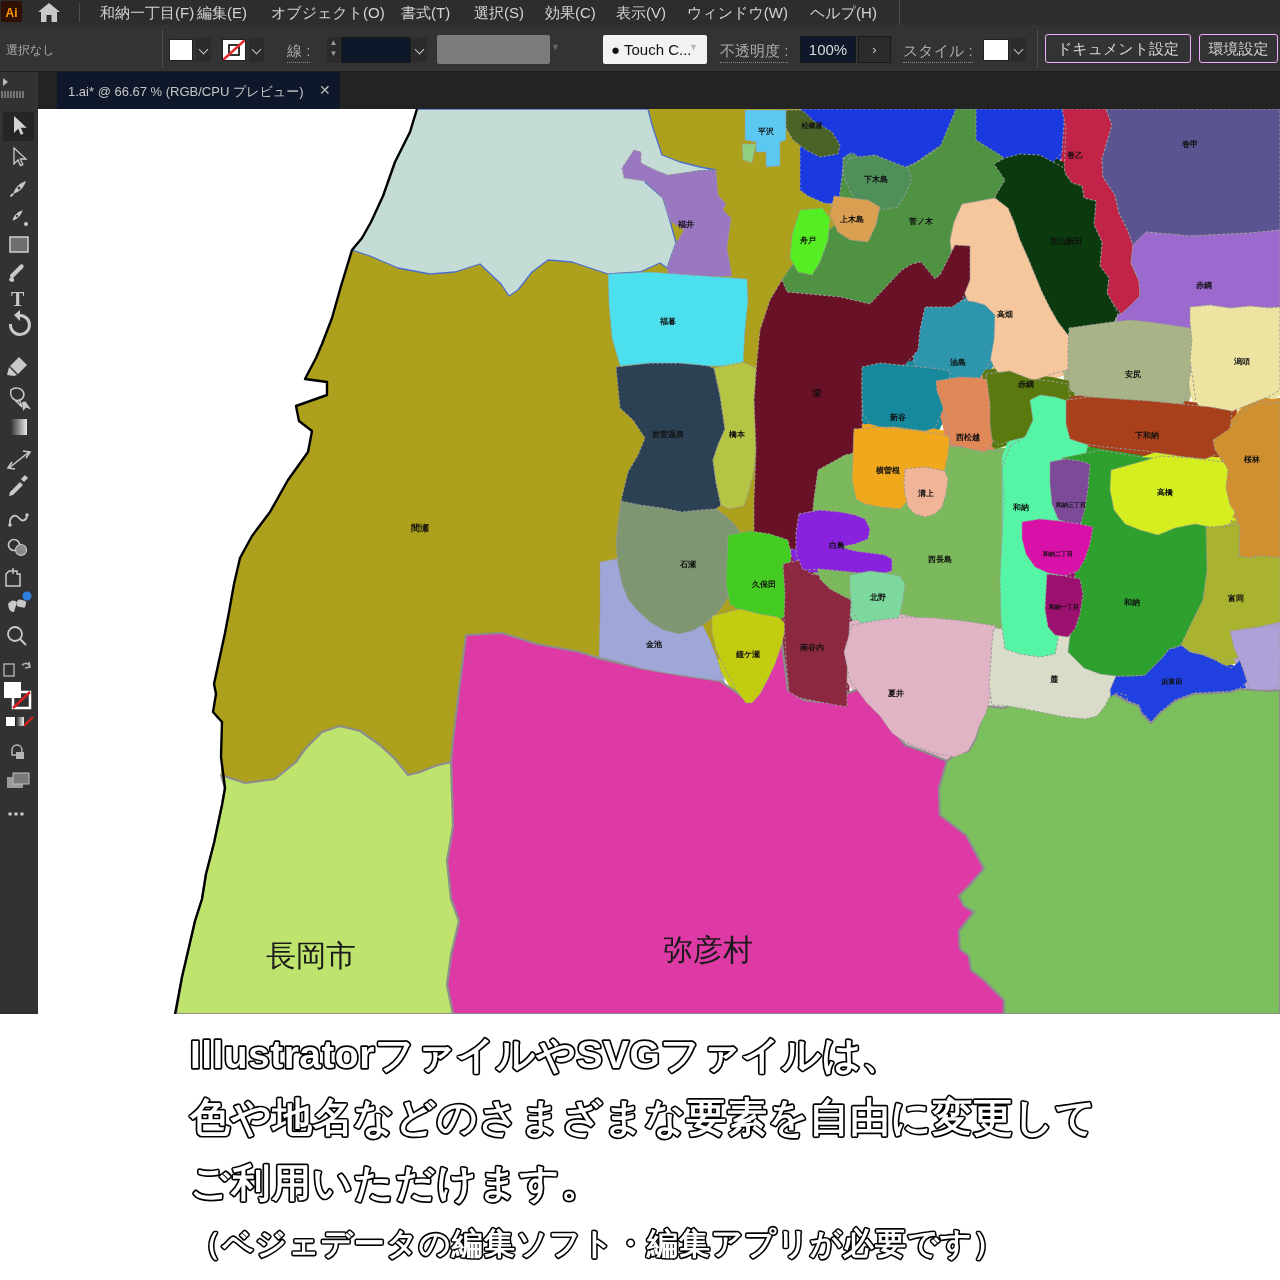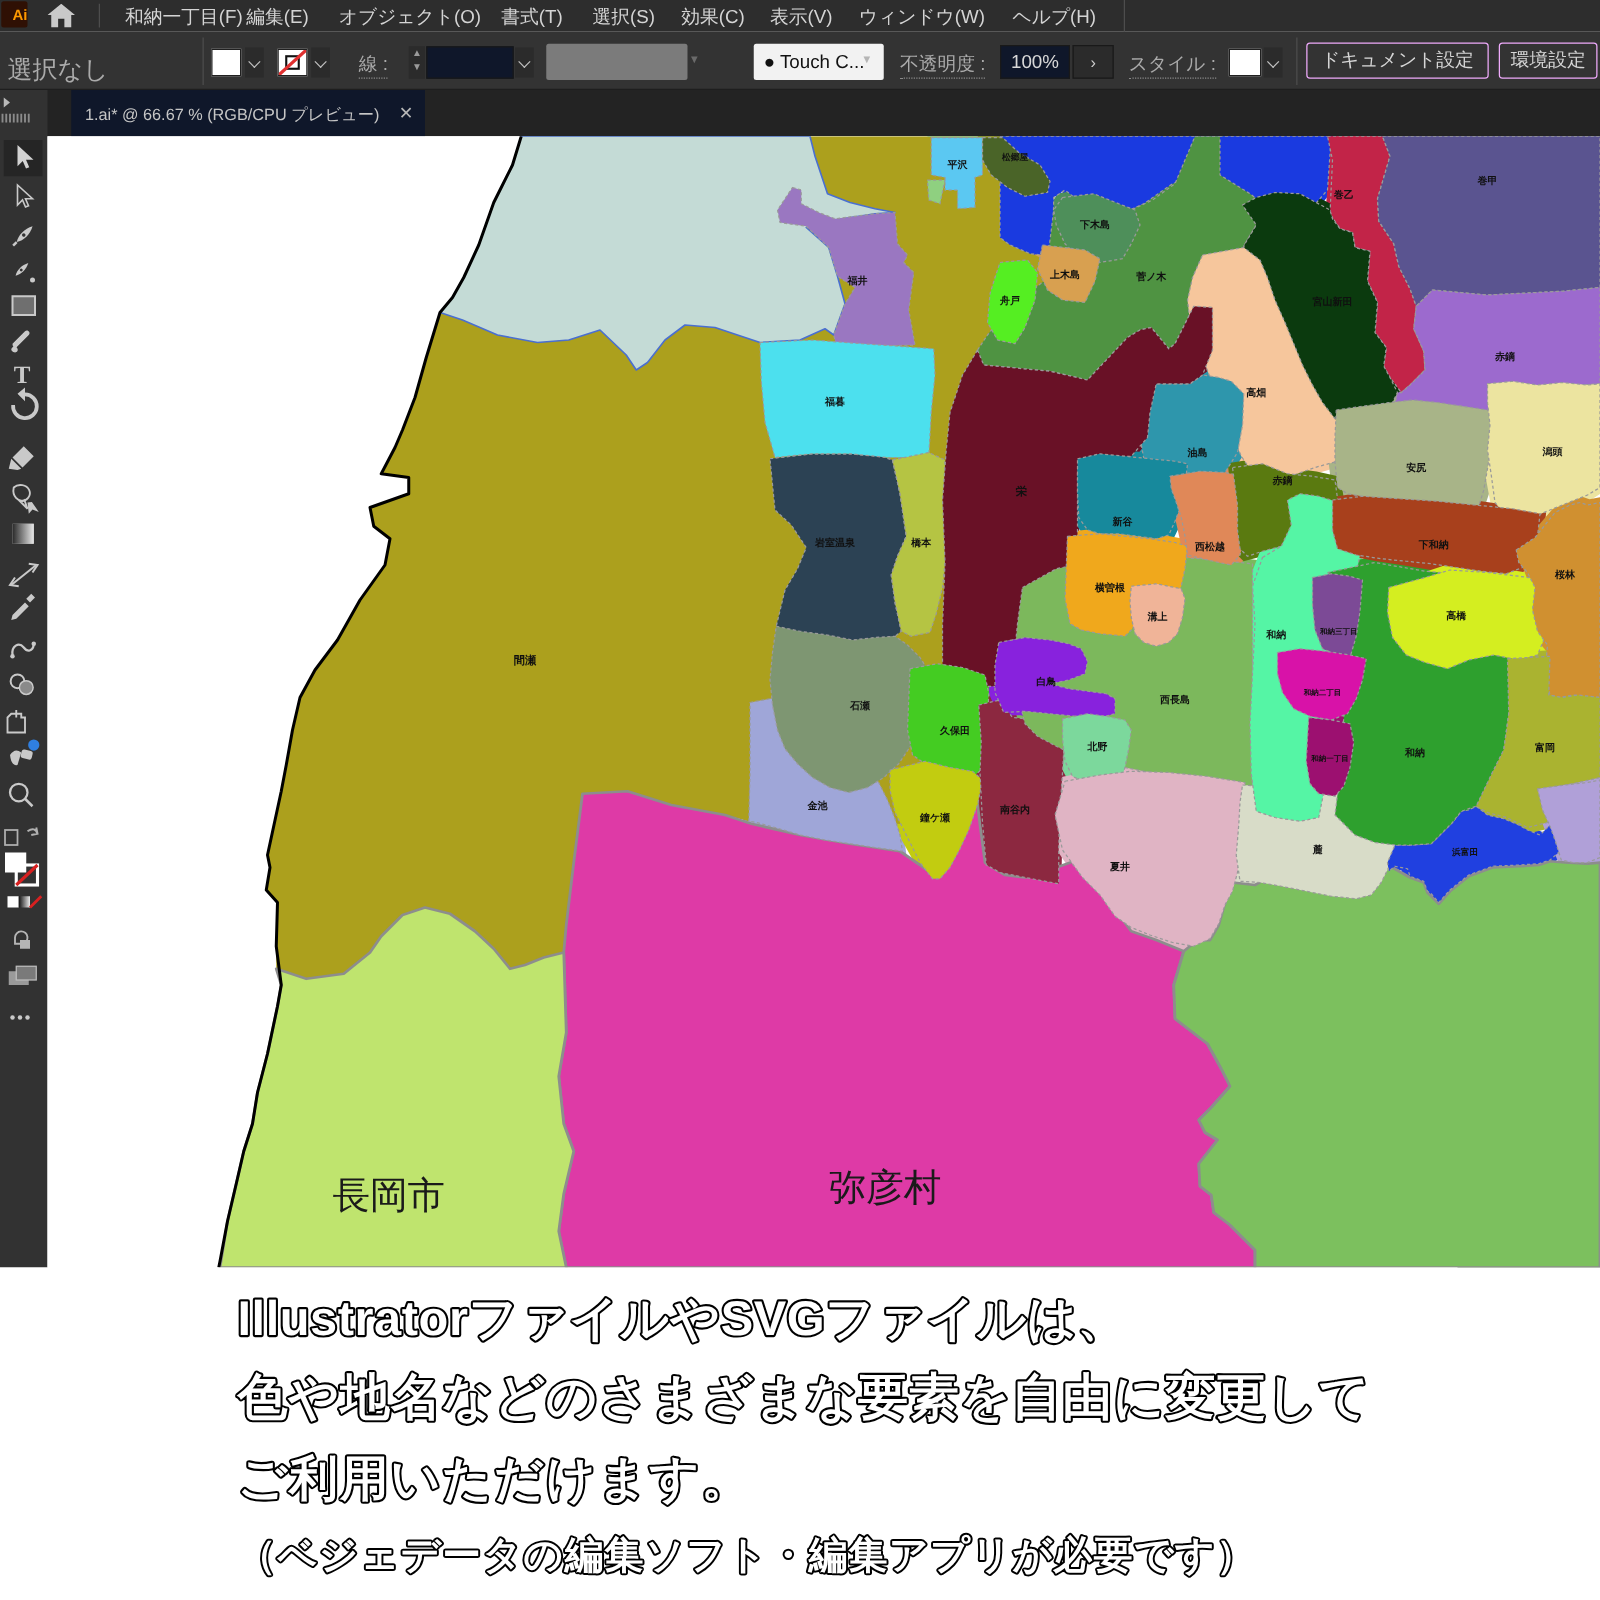--- a/index.html
+++ b/index.html
@@ -18,38 +18,38 @@
 .chev::after{content:'';position:absolute;left:4px;top:8px;width:6px;height:6px;border-right:1.8px solid #c2c2c2;border-bottom:1.8px solid #c2c2c2;transform:rotate(45deg)}
 .swatch{position:absolute;width:24px;height:22px;background:#fff;border:1px solid #202020}
 .btn{position:absolute;height:29px;border:1px solid #f0abfc;border-radius:3px;color:#d6d6d6;font-size:15px;text-align:center;line-height:27px}
 .darkin{position:absolute;background:#0f172a;border:1px solid #191919;color:#d8d8d8;font-size:15px}
 .vsep{position:absolute;width:1px;background:#4d4d4d}
 #bottomtext{position:absolute;left:0;top:1014px;width:1166px;height:266px;background:#fff}
 </style>
 </head>
 <body>
 <div id="menubar">
-  <div class="abs" style="left:1px;top:1px;width:21px;height:21px;background:#2f1004;border-radius:2px;text-align:right;line-height:21px"><span style="color:#ff9a00;font-size:12px;font-weight:bold">Ai</span></div>
+  <div class="abs" style="left:1px;top:1px;width:21px;height:21px;background:#2f1004;border-radius:2px;text-align:center;line-height:21px"><span style="color:#ff9a00;font-size:12px;font-weight:bold">Ai</span></div>
   <svg class="abs" style="left:38px;top:3px" width="22" height="19" viewBox="0 0 22 19">
       <path d="M11 0 L22 9 L19 9 L19 19 L13.5 19 L13.5 12 L8.5 12 L8.5 19 L3 19 L3 9 L0 9 Z" fill="#c9c9c9"></path>
     </svg>
   <div class="vsep" style="left:79px;top:3px;height:19px"></div>
   <span class="mi" style="left:100px">和納一丁目(F)</span>
   <span class="mi" style="left:197px">編集(E)</span>
   <span class="mi" style="left:271px">オブジェクト(O)</span>
   <span class="mi" style="left:401px">書式(T)</span>
   <span class="mi" style="left:474px">選択(S)</span>
   <span class="mi" style="left:545px">効果(C)</span>
   <span class="mi" style="left:616px">表示(V)</span>
   <span class="mi" style="left:687px">ウィンドウ(W)</span>
   <span class="mi" style="left:810px">ヘルプ(H)</span>
   <div class="vsep" style="left:899px;top:0;height:25px"></div>
 </div>
 <div id="optbar">
-  <span class="lbl" style="left:6px;top:17px;font-size:20px">選択なし</span>
+  <span class="lbl" style="left:6px;top:17px;font-size:12px">選択なし</span>
   <div class="vsep" style="left:162px;top:5px;height:38px"></div>
   <div class="swatch" style="left:169px;top:14px"></div>
   <div class="chev" style="left:196px;top:13px"></div>
   <div class="swatch" style="left:222px;top:14px">
     <svg width="22" height="20" viewBox="0 0 22 20" style="position:absolute;left:0;top:0">
         <rect x="6" y="5" width="10" height="10" fill="none" stroke="#111" stroke-width="1.7"></rect>
         <line x1="0" y1="20" x2="22" y2="0" stroke="#e03030" stroke-width="2.6"></line>
       </svg>
   </div>
   <div class="chev" style="left:249px;top:13px"></div>

